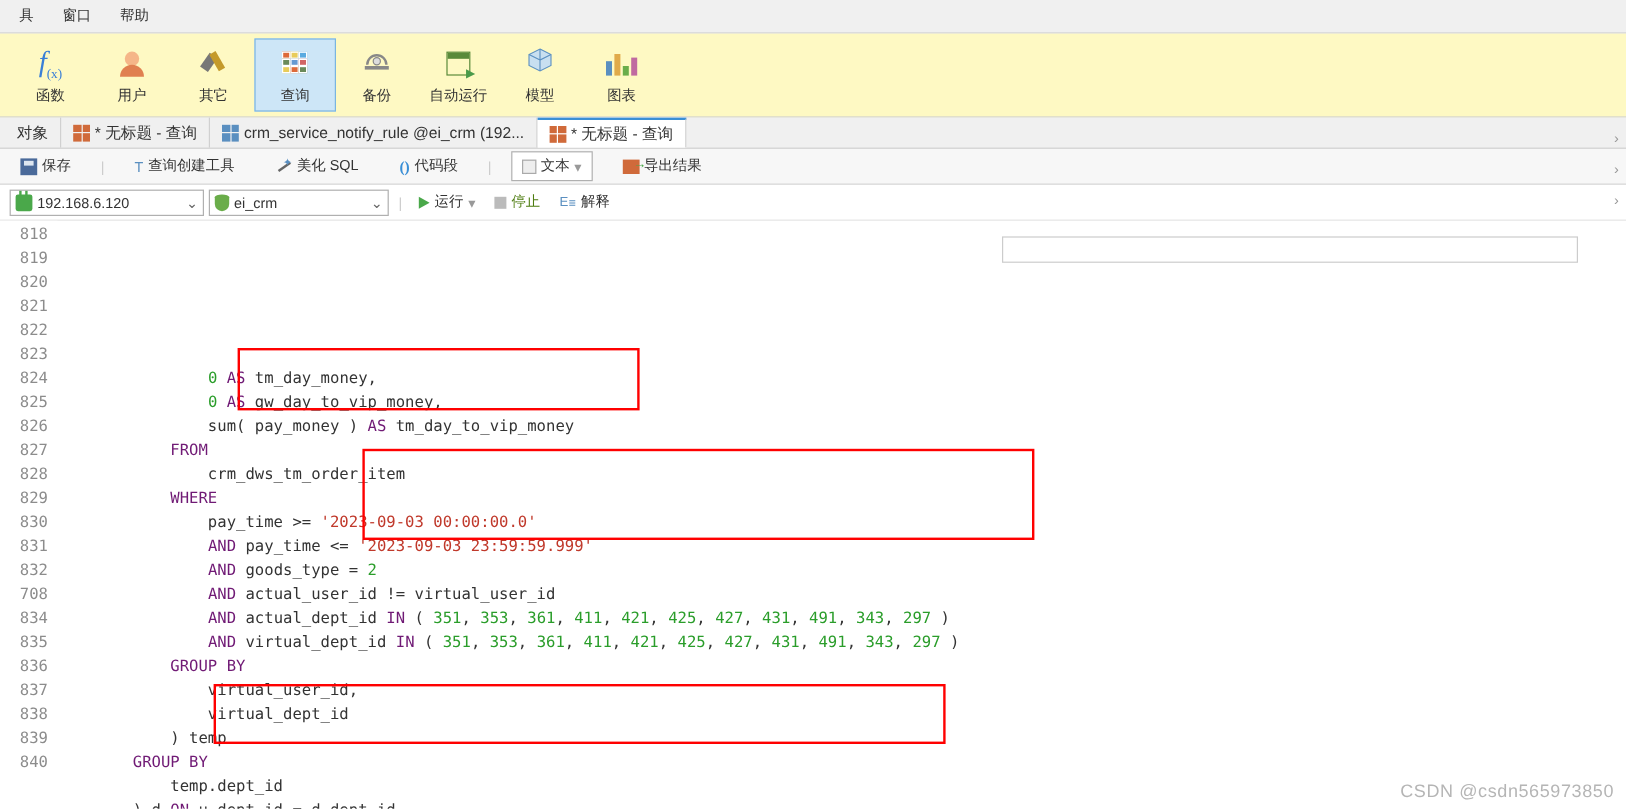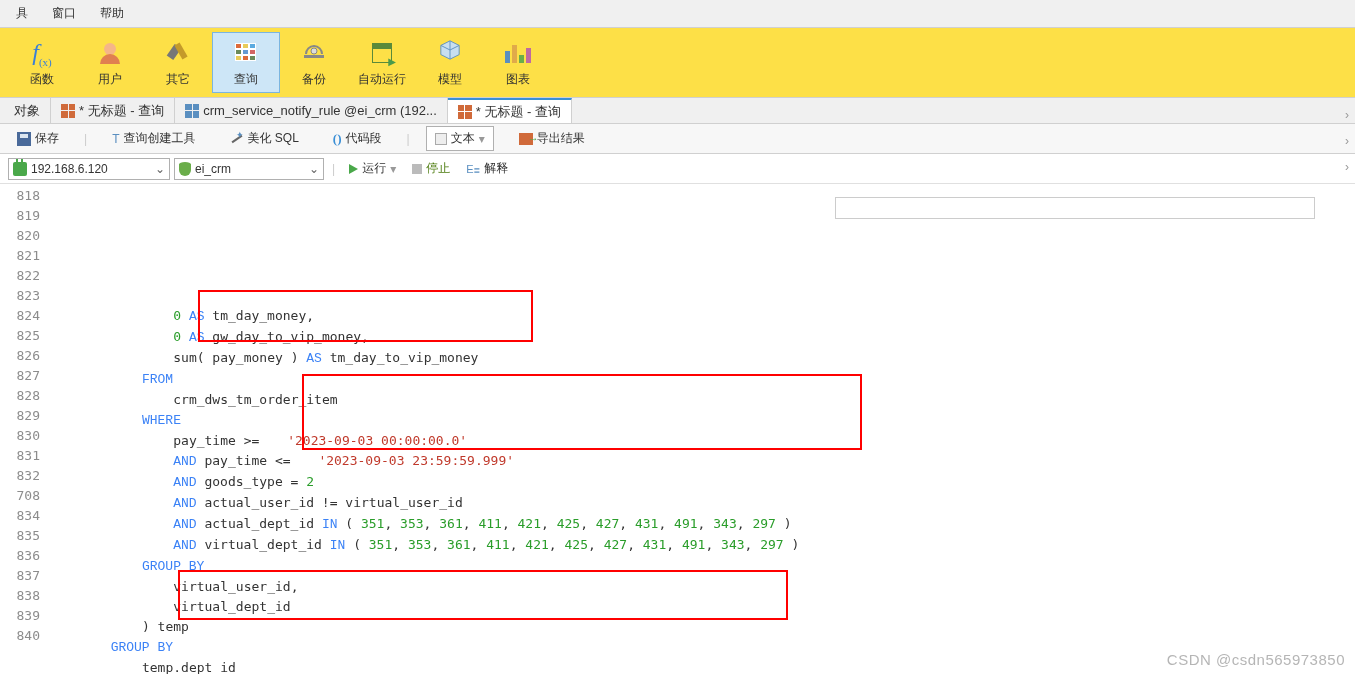--- a/index.html
+++ b/index.html
@@ -1,39 +1,39 @@
 <!DOCTYPE html>
 <html><head>
 <meta charset="utf-8">
 <style>
 * { box-sizing: border-box; margin: 0; padding: 0; }
 body { font-family: "Microsoft YaHei", Arial, sans-serif; font-size: 12px; background: #fff; color: #333; width: 1355px; height: 674px; overflow: hidden; position: relative; }
 .menubar { height: 28px; background: #f0f0f0; border-bottom: 1px solid #d0d0d0; display: flex; align-items: center; padding-left: 4px; }
 .menubar-item { padding: 4px 12px; cursor: pointer; }
-.toolbar-big { height: 70px; background: #fde047; border-bottom: 1px solid #d0d0d0; display: flex; align-items: center; padding-left: 8px; }
+.toolbar-big { height: 70px; background: #fef9c3; border-bottom: 1px solid #d0d0d0; display: flex; align-items: center; padding-left: 8px; }
 .tool-item { width: 68px; text-align: center; padding: 4px; cursor: pointer; display: flex; flex-direction: column; align-items: center; justify-content: center; }
 .tool-item.active { background: #cde6f7; border: 1px solid #7ab5e0; }
 .tool-icon { width: 32px; height: 32px; display: flex; align-items: center; justify-content: center; font-size: 22px; }
 .tool-label { margin-top: 2px; color: #333; }
 .tabbar { height: 26px; background: #f0f0f0; border-bottom: 1px solid #d0d0d0; display: flex; align-items: stretch; padding-left: 4px; position: relative; }
 .tab { display: flex; align-items: center; padding: 0 10px; border-right: 1px solid #d0d0d0; cursor: pointer; gap: 4px; font-size: 13px; }
 .tab.active { background: #fff; border-top: 2px solid #3a8fd6; }
 .tab-icon { width: 14px; height: 14px; display: inline-block; }
 .toolbar-sub { height: 30px; background: #f7f7f7; border-bottom: 1px solid #d0d0d0; display: flex; align-items: center; padding-left: 8px; gap: 16px; }
 .btn { padding: 3px 8px; display: flex; align-items: center; gap: 4px; cursor: pointer; border: 1px solid transparent; }
 .conn-bar { height: 30px; background: #fff; border-bottom: 1px solid #e0e0e0; display: flex; align-items: center; padding-left: 8px; gap: 4px; }
 .combo { height: 22px; border: 1px solid #b0b0b0; display: flex; align-items: center; padding: 0 4px; background: #fff; gap: 4px; font-size: 12px; }
 .combo .drop { color: #666; margin-left: auto; }
 .run-btn { display: flex; align-items: center; gap: 4px; padding: 2px 6px; cursor: pointer; }
 .editor { display: flex; background: #fff; height: 490px; }
 .gutter { width: 48px; background: #fff; text-align: right; padding-right: 8px; color: #8c8c8c; font-family: Consolas, monospace; font-size: 13px; line-height: 20px; padding-top: 2px; }
 .code { flex: 1; font-family: Consolas, monospace; font-size: 13px; line-height: 20px; white-space: pre; padding-top: 2px; position: relative; }
-.kw { color: #3b82f6; font-family: Liberation Mono, monospace; }
+.kw { color: #701a75; }
 .num { color: #2a9d2a; }
-.str { color: #c0392b; margin-left: 20px; }
+.str { color: #c0392b; }
 .box-red { position: absolute; border: 2px solid red; pointer-events: none; }
 .watermark { position: absolute; right: 10px; bottom: 6px; color: rgba(120,120,120,0.55); font-size: 15px; font-family: Arial; letter-spacing: 0.5px; }
 .chevron { color: #999; font-size: 12px; cursor: pointer; }
 .right-chevrons { position: absolute; right: 6px; display: flex; flex-direction: column; gap: 8px; top: 108px; }
 .blank-input { position: absolute; top: 99px; right: 40px; width: 480px; height: 22px; border: 1px solid #ccc; background: #fff; }
 .fx-icon { font-style: italic; font-family: Georgia, serif; color: #3a7fd6; font-size: 24px; position: relative; }
 .fx-icon sub { font-size: 11px; font-style: normal; }
 .user-ic { position: relative; }
 .user-ic::before { content:""; display:block; width:12px; height:12px; border-radius:50%; background:#f5b688; margin:0 auto; }
 .user-ic::after { content:""; display:block; width:20px; height:10px; border-radius:10px 10px 0 0; background:#e08050; margin:-1px auto 0; }

